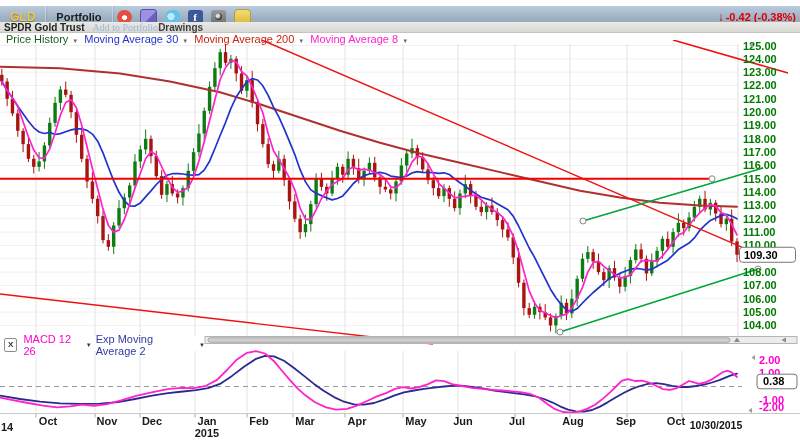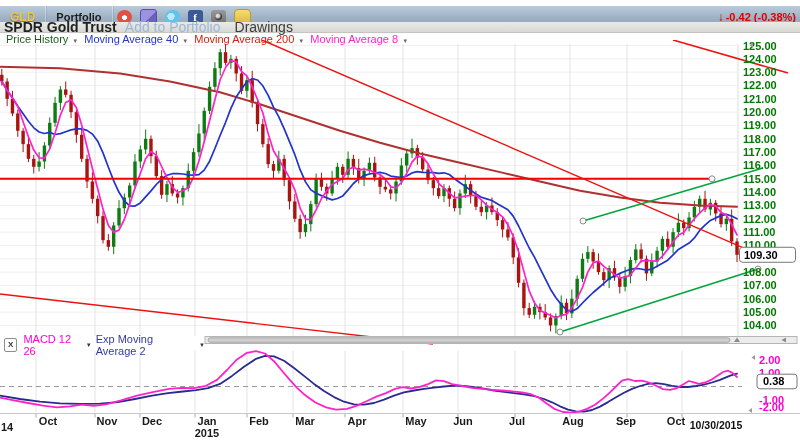--- a/index.html
+++ b/index.html
@@ -23,24 +23,24 @@
                  display:flex;align-items:flex-end;justify-content:center;line-height:13px;}
   #icon-camera{background:linear-gradient(#9a9a9a,#6f6f6f);border-radius:3px;}
   #icon-camera:after{content:"";position:absolute;left:4px;top:3px;width:7px;height:7px;border-radius:50%;
                  background:radial-gradient(circle at 40% 40%,#ddd 0 25%,#3a3a3a 60%);}
   #icon-chat{background:linear-gradient(#f3dc77,#dcb93a);border-radius:4px 4px 4px 1px;border:1px solid #b99a2a;}
   #quote{margin-left:auto;display:flex;align-items:center;padding-right:4px;color:#dd0000;font-size:11px;}
   #quote .dn{font-size:12px;margin-right:2px;color:#cc0000;}
   
   #subbar{position:absolute;left:0;top:22px;width:800px;height:10px;
           background:linear-gradient(#e9e9e7,#d8d8d4);border-bottom:1px solid #c4c4c0;
-          display:flex;align-items:center;font-size:14px;color:#222;}
+          display:flex;align-items:center;font-size:10px;color:#222;}
   #subbar .name{font-weight:bold;margin-left:4px;}
-  #subbar .port{color:#9cb8d8;margin-left:8px;}
-  #subbar .draw{color:#3c3c3c;margin-left:14px;}
+  #subbar .port{color:#9cb8d8;margin-left:8px;font-family:Liberation Serif, serif;}
+  #subbar .draw{color:#3c3c3c;font-weight:bold;}
   
   #legend{position:absolute;left:0;top:32px;width:760px;height:14px;display:flex;
           align-items:center;font-size:11px;z-index:5;}
   .lg{margin-left:6px;white-space:nowrap;}
   .lg .caret{color:#6a6a6a;margin-left:4px;}
   #lg-ph{color:#1e5c1e;}
   #lg-ma20{color:#2233cc;}
   #lg-ma200{color:#cc2211;}
   #lg-ma8{color:#ff22cc;}
   
@@ -76,21 +76,21 @@
 </div>
 
 <div id="subbar">
   <span class="name">SPDR Gold Trust</span>
   <span class="port">Add to Portfolio</span>
   <span class="draw">Drawings</span>
 </div>
 
 <div id="legend">
   <span class="lg" id="lg-ph"><span>Price History</span><span class="caret">▼</span></span>
-  <span class="lg" id="lg-ma20"><span>Moving Average 40</span><span class="caret">▼</span></span>
+  <span class="lg" id="lg-ma20"><span>Moving Average 30</span><span class="caret">▼</span></span>
   <span class="lg" id="lg-ma200"><span>Moving Average 200</span><span class="caret">▼</span></span>
   <span class="lg" id="lg-ma8"><span>Moving Average 8</span><span class="caret">▼</span></span>
 </div>
 
 <div id="indbar">
   <span id="ind-x">X</span>
   <span id="ind-macd"><span>MACD 12 26</span></span>
   <span class="caret">▼</span>
   <span id="ind-sig"><span>Exp Moving Average 2</span></span>
   <span class="caret">▼</span>

